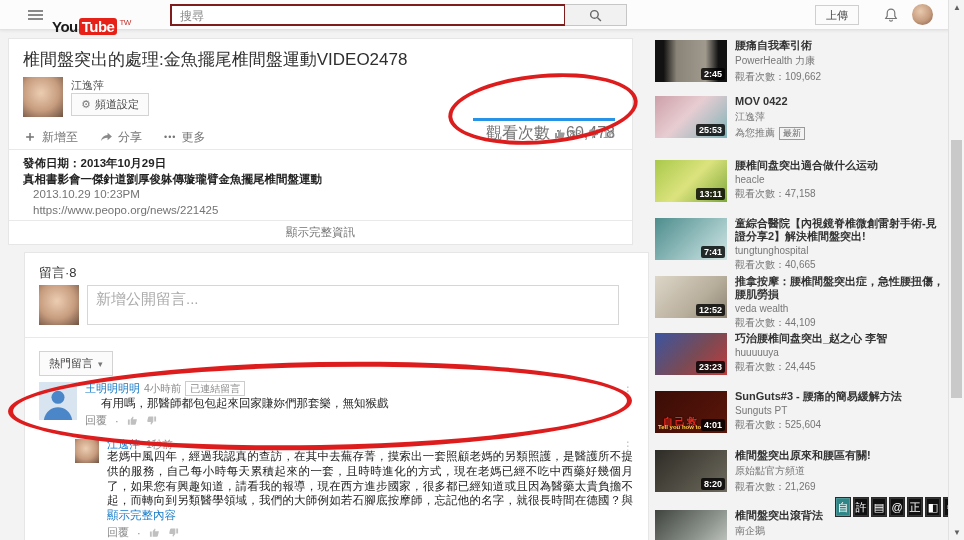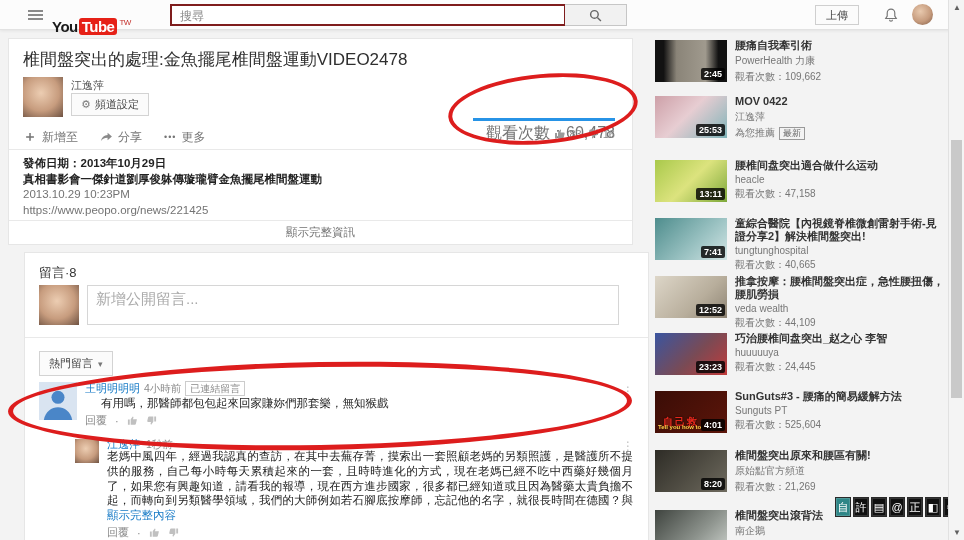--- a/index.html
+++ b/index.html
@@ -42,21 +42,21 @@
   .views { position:absolute; right:17px; top:56px; font-size:16px; color:#737373;margin-top:28px; }
   .views-underline { position:absolute; right:17px; top:79px; width:142px; height:3px; background:#2793e6; }
   .likebar { position:absolute; right:17px; top:89px; display:flex; align-items:center; gap:5px; font-size:11px; color:#8a8a8a; }
   .likebar .btn { display:flex; align-items:center; gap:4px; cursor:pointer; }
   .actions { position:absolute; left:14px; top:89px; display:flex; gap:22px; font-size:12px; color:#757575; }
   .actions .act { display:flex; align-items:center; gap:5px; cursor:pointer; }
   .plus-glyph { font-size:14px; font-weight:bold; color:#757575; }
   .hr { position:absolute; left:0; right:0; border-top:1px solid #e9e9e9; }
   .desc { position:absolute; left:14px; top:117px; font-size:11.5px; line-height:15.5px; }
   .desc .b { color:#222; font-weight:bold; }
-  .desc .m { color:#737373; }
+  .desc .m { color:#737373;margin-left:10px; }
   .showmore { position:absolute; left:0; right:0; top:186px; text-align:center; font-size:11.5px; color:#737373; cursor:pointer; }
   
   .c-title { position:absolute; left:14px; top:11px; font-size:13px; color:#333; }
   .c-in-avatar { position:absolute; left:14px; top:32px; width:40px; height:40px;
                  background:radial-gradient(circle at 45% 40%,#eccdb2 0%,#c79c7e 55%,#6e5242 100%); }
   .c-input { position:absolute; left:62px; top:32px; width:532px; height:40px; border:1px solid #d6d6d6; background:#fff; }
   .c-input input { width:100%; height:100%; border:0; outline:0; padding:6px 8px 20px; font-size:15px; color:#333;
                    font-family:"Liberation Sans","DejaVu Sans",sans-serif; }
   .c-input input::placeholder { color:#aaa; opacity:1; }
   .sort-btn { position:absolute; left:14px; top:98px; border:1px solid #d3d3d3; background:#fbfbfb; font-size:11px; color:#444;

